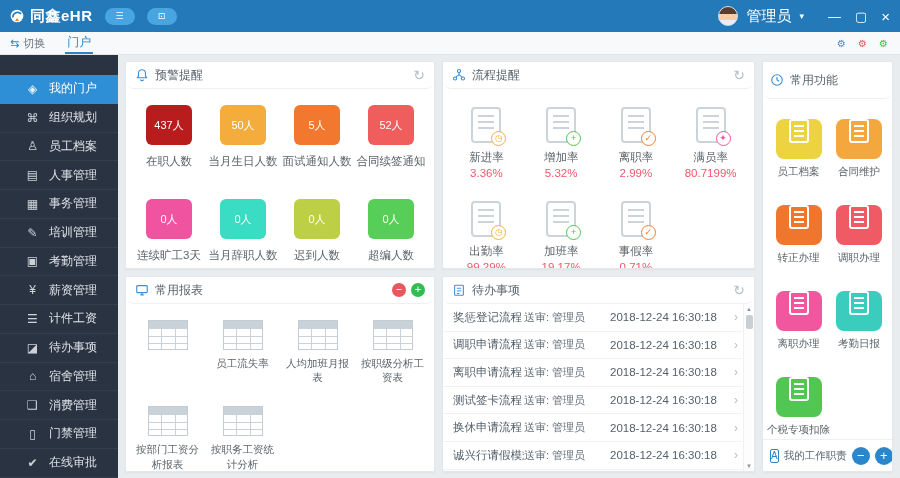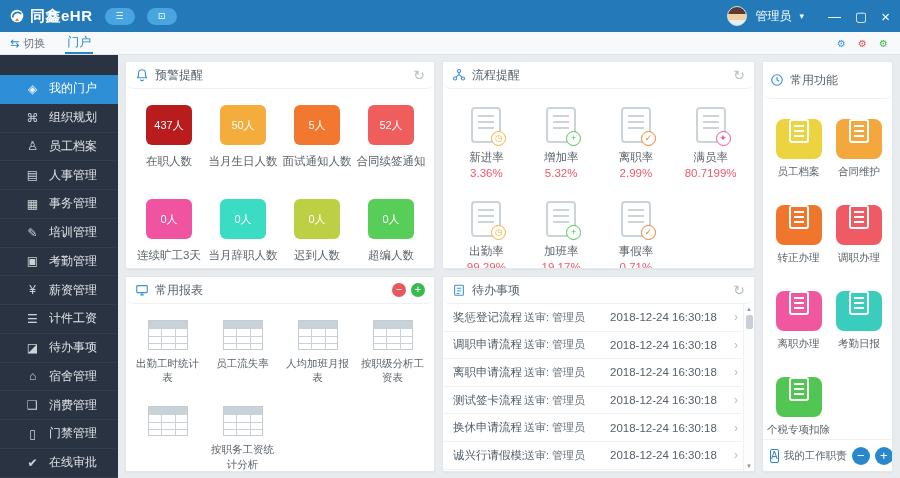--- a/index.html
+++ b/index.html
@@ -9,21 +9,21 @@
 
   
   .topbar { height:32px; background:#2479b9; display:flex; align-items:center; padding:0 10px; flex:0 0 32px; }
   .logo-wrap { display:flex; align-items:center; gap:6px; }
   .app-title { color:#fff; font-size:15px; font-weight:bold; letter-spacing:.5px; }
   .pill { width:30px; height:17px; border-radius:9px; background:#49a5e0; color:#fff; font-size:9px;
           display:flex; align-items:center; justify-content:center; margin-left:12px; cursor:pointer; }
   .top-right { margin-left:auto; display:flex; align-items:center; gap:8px; color:#fff; }
   .avatar { width:20px; height:20px; border-radius:50%; overflow:hidden;
             background:linear-gradient(180deg,#5a3d2e 0 38%,#f3cfa2 38% 72%,#e8eef2 72%); border:1px solid #cfe3f2; }
-  .user-name { font-size:12px; }
+  .user-name { font-size:15px; }
   .caret { font-size:9px; }
   .win-btns { display:flex; align-items:center; gap:14px; margin-left:16px; }
   .win-btn { font-size:13px; color:#fff; cursor:pointer; line-height:1; }
 
   
   .tabbar { height:23px; background:#f7f9fa; border-bottom:1px solid #dfe5e9; display:flex; align-items:center;
             padding:0 10px; flex:0 0 23px; }
   .switch { display:flex; align-items:center; gap:4px; font-size:11px; color:#6a7480; cursor:pointer; }
   .switch-icon { color:#2b84c6; font-size:11px; }
   .tab { margin-left:20px; height:100%; display:flex; align-items:center; padding:0 2px; font-size:12px;
@@ -291,36 +291,36 @@
             </svg>
             <span class="card-title">常用报表</span>
             <span class="refresh" style="display:flex;gap:5px">
               <span class="circle-btn" style="background:#e8575b">−</span>
               <span class="circle-btn" style="background:#35bb4f">+</span>
             </span>
           </div>
           <div class="report-grid">
               <div class="report-cell">
               <div class="table-icon"></div>
-              <div class="report-label">出勤工时统计表</div>
             </div>
               <div class="report-cell">
               <div class="table-icon"></div>
               <div class="report-label">员工流失率</div>
             </div>
               <div class="report-cell">
               <div class="table-icon"></div>
               <div class="report-label">人均加班月报表</div>
             </div>
               <div class="report-cell">
               <div class="table-icon"></div>
               <div class="report-label">按职级分析工资表</div>
             </div>
               <div class="report-cell">
               <div class="table-icon"></div>
+              <div class="report-label">按部门工资分析报表</div>
             </div>
               <div class="report-cell">
               <div class="table-icon"></div>
               <div class="report-label">按职务工资统计分析</div>
             </div>
             </div>
         </div>
       </div>
 
       <div class="col col2">

